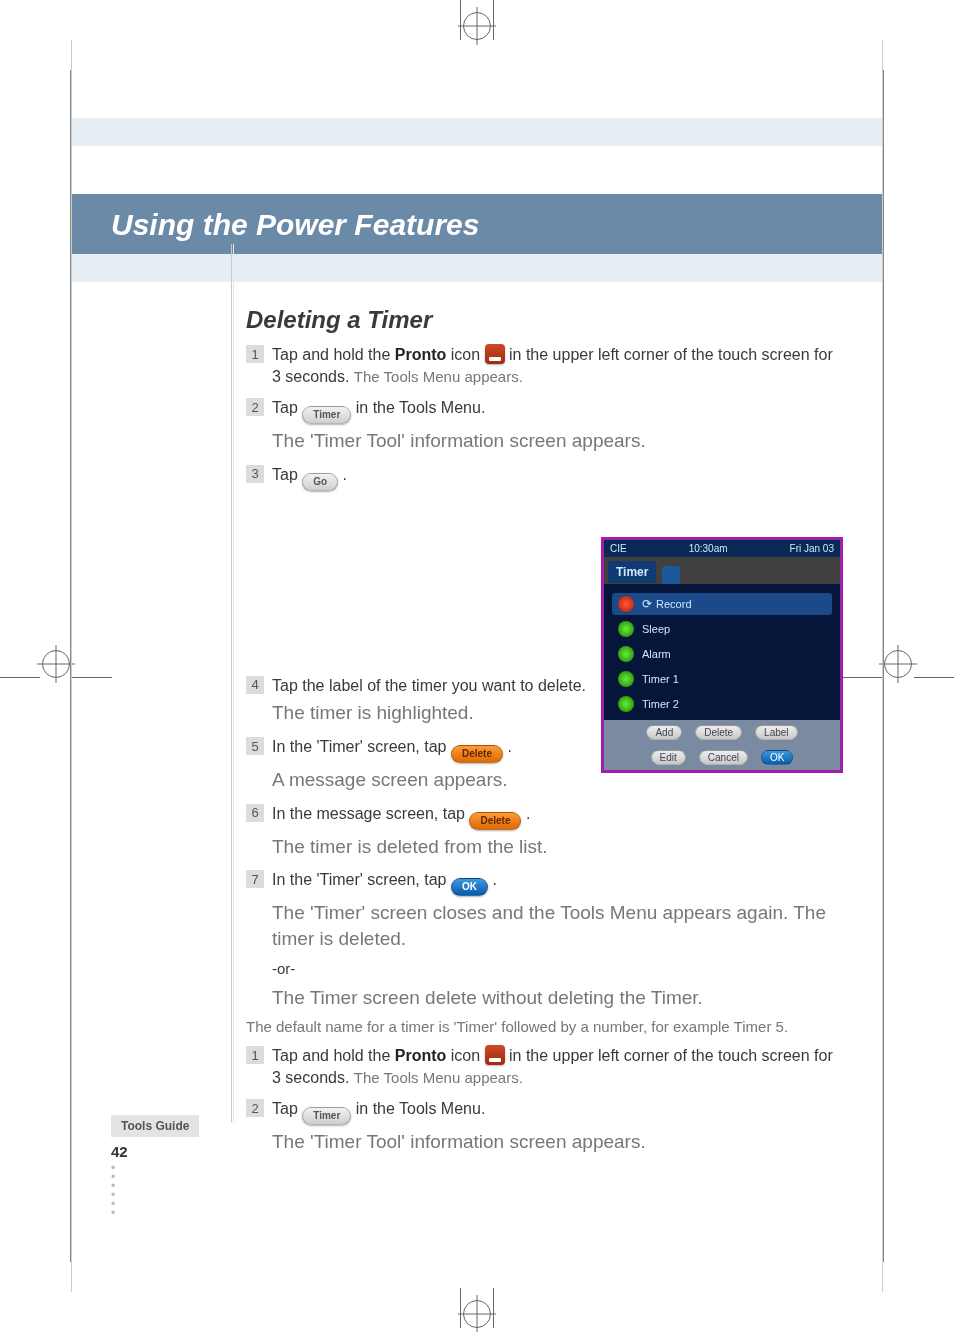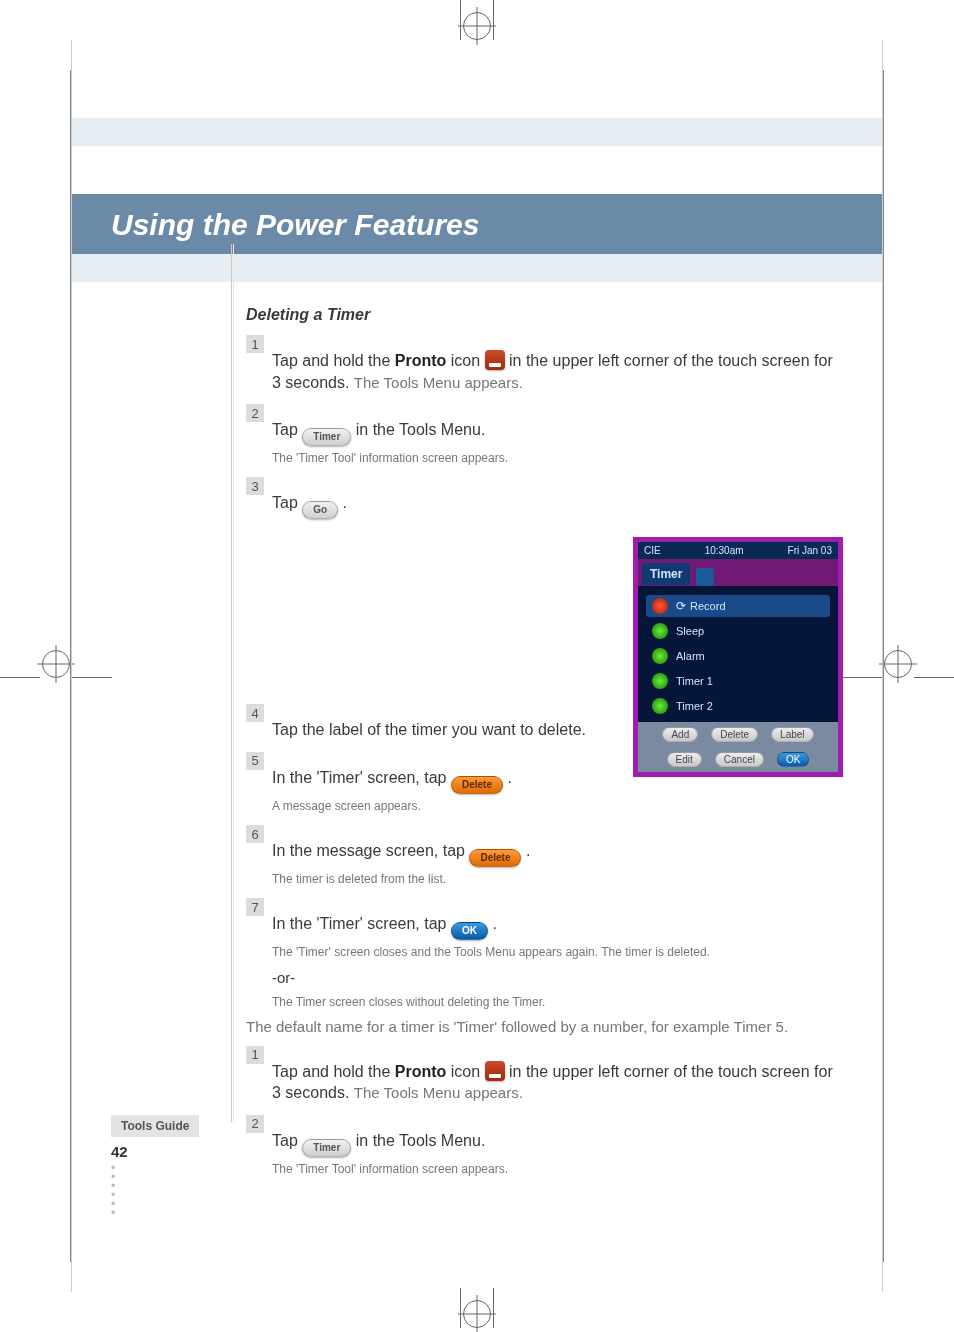--- a/index.html
+++ b/index.html
@@ -25,36 +25,36 @@
   .page { position: absolute; top: 70px; left: 70px; right: 70px; bottom: 70px; border-left:1px solid #888; border-right:1px solid #888;}
   .page::before{content:"";position:absolute;top:-30px;left:0;right:0;bottom:-30px;border-left:1px solid #ccc;border-right:1px solid #ccc;pointer-events:none;}
 
   .title-band { background: #6b8aa8; color: #fff; padding: 14px 0 12px 40px; font-size: 30px; font-style: italic; font-weight: bold; margin-top: 48px; }
   .band-light { height: 28px; background: #e6eef4; }
 
   .content { margin-left: 175px; margin-right: 40px; padding-top: 14px; position: relative; }
   .vrule { position:absolute; left:160px; top:174px; bottom:140px; width:1px; background:#c9c9c9;}
   .vrule2{position:absolute; left:162px; top:174px; bottom:140px; width:1px; background:#e8e8e8;}
 
-  h3.section { font-style: italic; font-weight: bold; font-size: 16px; color: #3a3a3a; margin: 10px 0 10px 0; }
+  h3.section { font-style: italic; font-weight: bold; font-size: 24px; color: #3a3a3a; margin: 10px 0 10px 0; }
 
   .step { display: flex; align-items: flex-start; margin: 10px 0 4px 0; }
   .num { width: 18px; height: 18px; background: #dcdcdc; color:#555; font-size: 13px; display:flex; align-items:center; justify-content:center; margin-right: 8px; margin-top: 1px; flex:0 0 auto;}
-  .step-body { font-size: 16px; line-height: 1.35; color:#3a3a3a; flex:1;margin-top:16px; }
+  .step-body { font-size: 16px; line-height: 1.35; color:#3a3a3a; flex:1; }
   .step-body .bold { font-weight: bold; color:#222; }
-  .sub { margin-left: 26px; font-size: 12px; color: #777; line-height:1.35; margin-top:2px; margin-bottom: 8px;}
+  .sub { margin-left: 26px; font-size: 19px; color: #777; line-height:1.35; margin-top:2px; margin-bottom: 8px;}
   .pronto-icon { width: 20px; height: 20px; background: linear-gradient(#cc4a2a,#a02a0a); border-radius:4px; position:relative; display:inline-block; vertical-align: -4px; box-shadow:0 1px 2px rgba(0,0,0,.3);}
   .pronto-icon::after{content:"";position:absolute;left:4px;right:4px;bottom:3px;height:4px;background:#fff;border-radius:1px;}
 
   .pill { display:inline-block; vertical-align:-5px; border-radius: 10px; padding: 1px 10px; font-size: 10px; font-weight:bold; box-shadow: 0 1px 2px rgba(0,0,0,.3); border:1px solid rgba(0,0,0,.25); line-height:14px; height:18px;}
   .pill-grey { background: linear-gradient(#f2f2f2,#cfcfcf); color:#555; }
   .pill-orange { background: linear-gradient(#ff9a3a,#e06a00); color:#5a2a00; }
   .pill-blue { background: linear-gradient(#3a9adf,#0a5aab); color:#fff; }
 
-  .screenshot { position:absolute; right:0; top:255px; width:210px; border:5px solid #a21caf; background:#701a75; color:#cfe6ff; font-size:11px; }
+  .screenshot { position:absolute; right:0; top:255px; width:242px; border:3px solid #a21caf; background:#404040; color:#cfe6ff; font-size:11px; }
   .ss-top { background:#0a2a55; padding:3px 6px; display:flex; justify-content:space-between; font-size:10px;}
   .ss-tab { background:#103a72; padding:4px 8px; margin:4px 0 0 4px; display:inline-block; border-radius: 3px 3px 0 0; font-weight:bold; font-size:12px;}
   .ss-tab-icon{display:inline-block;width:18px;height:18px;background:#1a5a9a;border-radius:3px;vertical-align:middle;margin-left:2px;margin-top:4px;}
   .ss-body { background:#05163a; padding:6px 8px 2px 8px;}
   .ss-row { display:flex; align-items:center; margin:3px 0; }
   .ss-dot { width:16px; height:16px; border-radius:50%; margin-right:8px; flex:0 0 auto;}
   .ss-dot-red{background:radial-gradient(#ff5a3a,#aa1a00);}
   .ss-dot-grn{background:radial-gradient(#6aee3a,#1a7a00);}
   .ss-row-sel{ background:#1a4a8a; border-radius:3px; padding:3px 6px;}
   .ss-row-plain{ padding:3px 6px;}
@@ -168,20 +168,21 @@
         <span class="ss-btn ss-btn-blue">OK</span>
       </div>
     </div>
 
     <div style="height:170px"></div>
 
     <div class="step">
       <div class="num">4</div>
       <div class="step-body">Tap the label of the timer you want to delete.</div>
     </div>
+    <div class="sub">The timer is highlighted.</div>
 
     <div class="step">
       <div class="num">5</div>
       <div class="step-body">
         <span>In the 'Timer' screen, tap </span>
         <span class="pill pill-orange">Delete</span>
         <span>.</span>
       </div>
     </div>
     <div class="sub">A message screen appears.</div>
@@ -201,21 +202,21 @@
       <div class="step-body">
         <span>In the 'Timer' screen, tap </span>
         <span class="pill pill-blue">OK</span>
         <span>.</span>
       </div>
     </div>
     <div class="sub">The 'Timer' screen closes and the Tools Menu appears again. The timer is deleted.</div>
 
     <div class="or">-or-</div>
 
-    <div class="sub">The Timer screen closes without deleting the Timer.</div>
+    <div class="sub">The Timer screen delete without deleting the Timer.</div>
 
     <div style="font-size:15px;color:#777;margin-bottom:8px;">The default name for a timer is 'Timer' followed by a number, for example Timer 5.</div>
 
     <div class="step">
       <div class="num">1</div>
       <div class="step-body">
         <span>Tap and hold the </span><span class="bold">Pronto</span><span> icon </span><span class="pronto-icon"></span><span> in the upper left corner of the touch screen for 3 seconds.</span>
         <span style="color:#777;font-size:15px;"> </span><span style="color:#777;font-size:15px;">The Tools Menu appears.</span>
       </div>
     </div>

